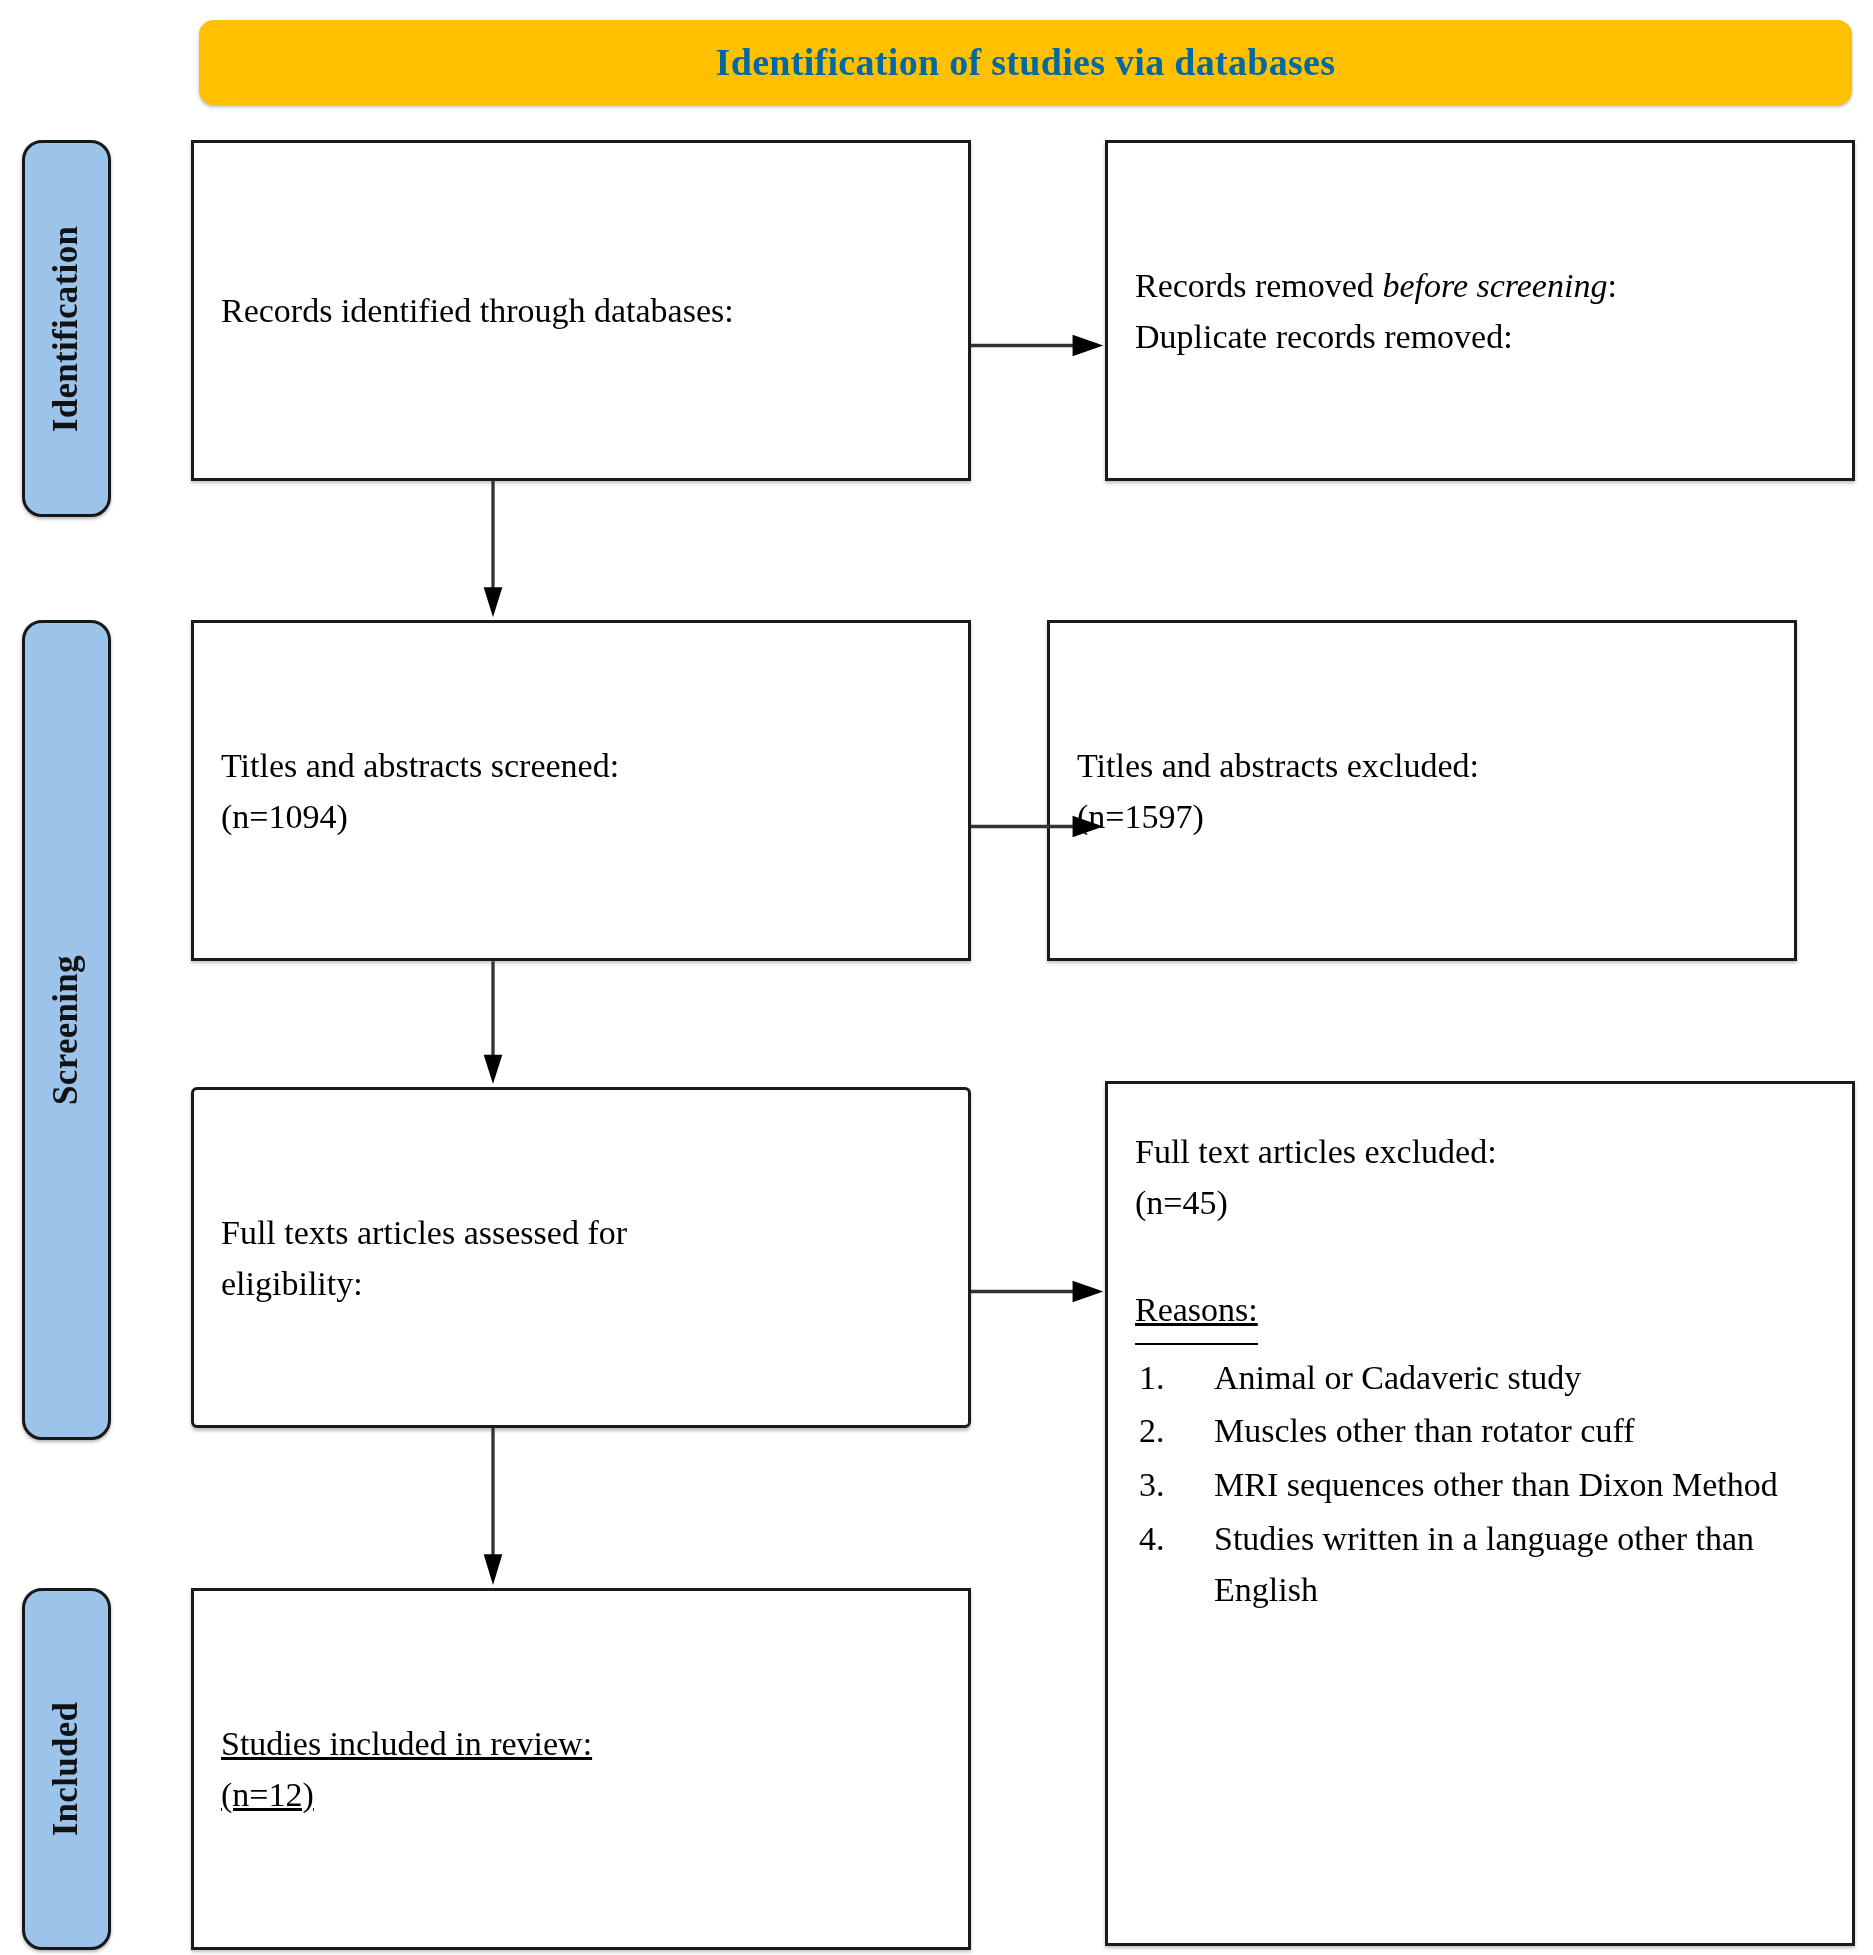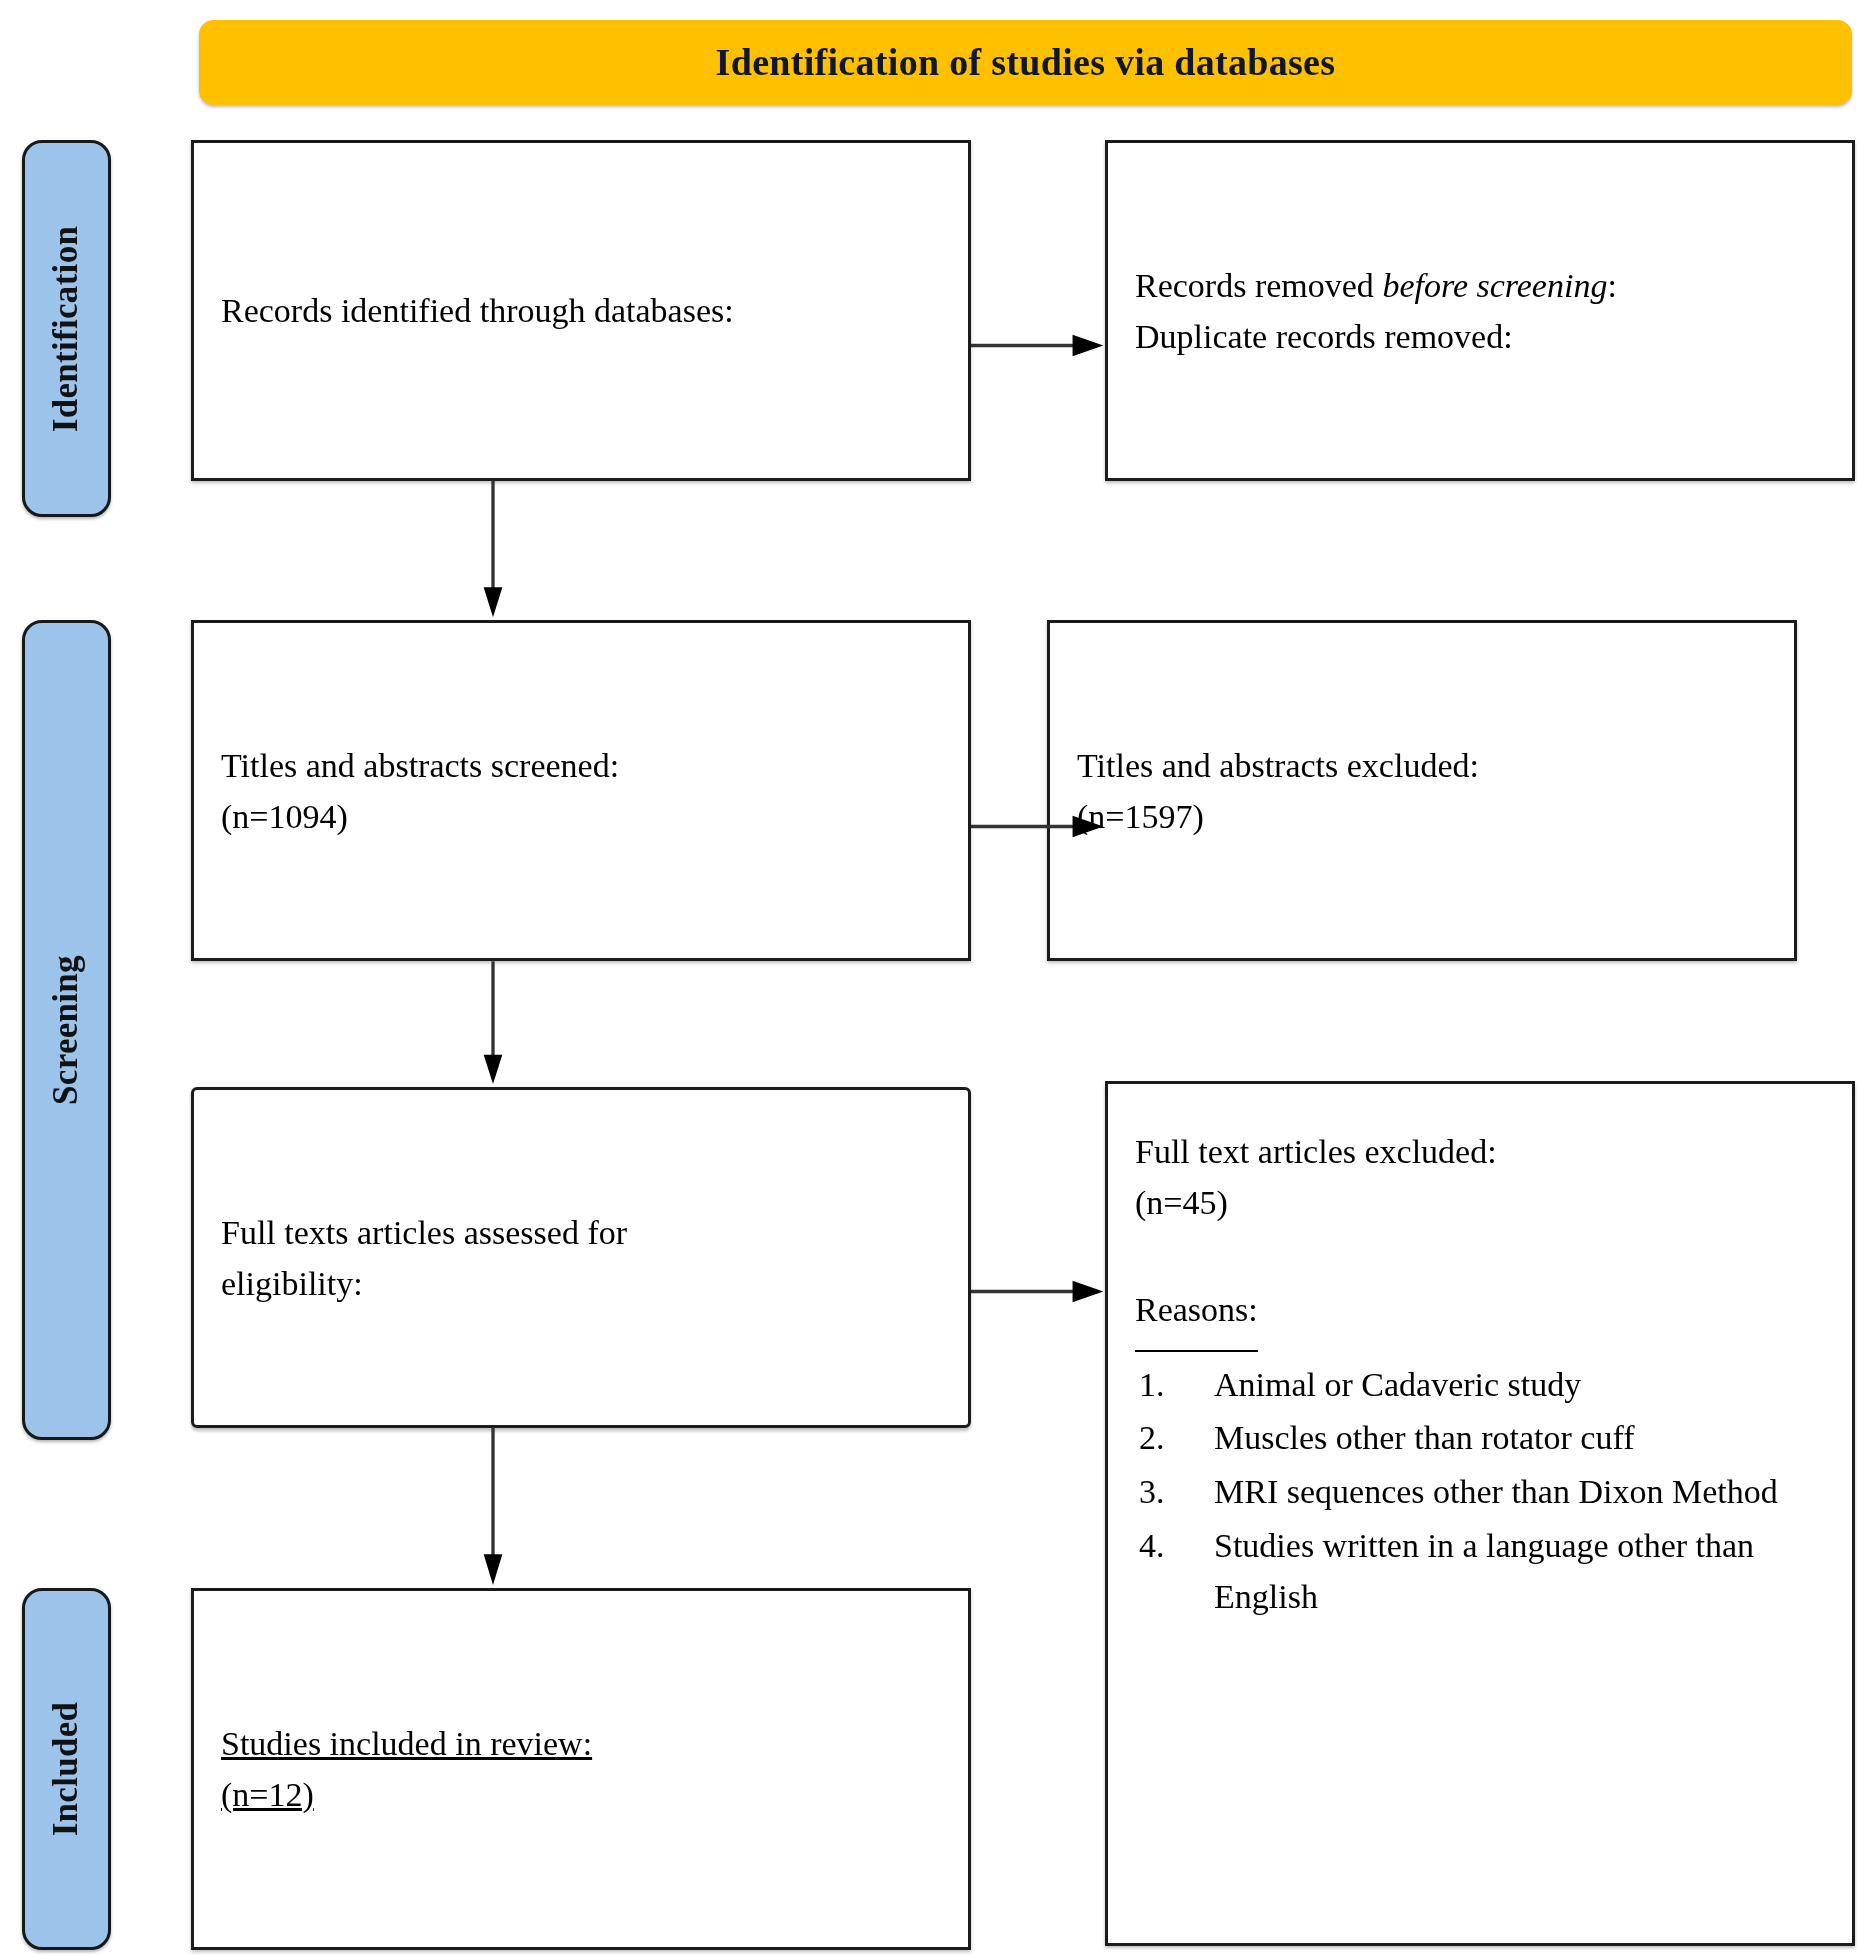--- a/index.html
+++ b/index.html
@@ -33,21 +33,21 @@
     border-radius: 14.8px;
     box-shadow: 0 2px 3.4px rgba(0,0,0,0.28);
     display: flex;
     align-items: center;
     justify-content: center;
   }
   .banner-text {
     font-size: 38px;
     font-weight: bold;
     letter-spacing: 0.3px;
-    color: #0f172a;
+    color: #0369a1;
     text-align: center;
     line-height: 1.1;
   }
 
   
   .stage-pill {
     position: absolute;
     background: #9CC3E9;
     border: 3.4px solid #17181a;
     border-radius: 20px;
@@ -103,21 +103,22 @@
   
   #box-included   { left: 191px;  top: 1588px; width: 780px; height: 362px; text-decoration: underline; }
 
   
   .reasons-heading {
     font-size: 34px;
     line-height: 1.5;
     margin-top: 56px;
     display: inline-block;
     border-bottom: 2.7px solid #000;
-    padding-bottom: 15px;
+    padding-bottom: 8px;
+    text-decoration: underline;
   }
   ol.reasons-list {
     margin: 6.7px 0 0 0;
     padding-left: 0;
     list-style: none;
     counter-reset: reasonctr;
   }
   ol.reasons-list li {
     counter-increment: reasonctr;
     position: relative;

